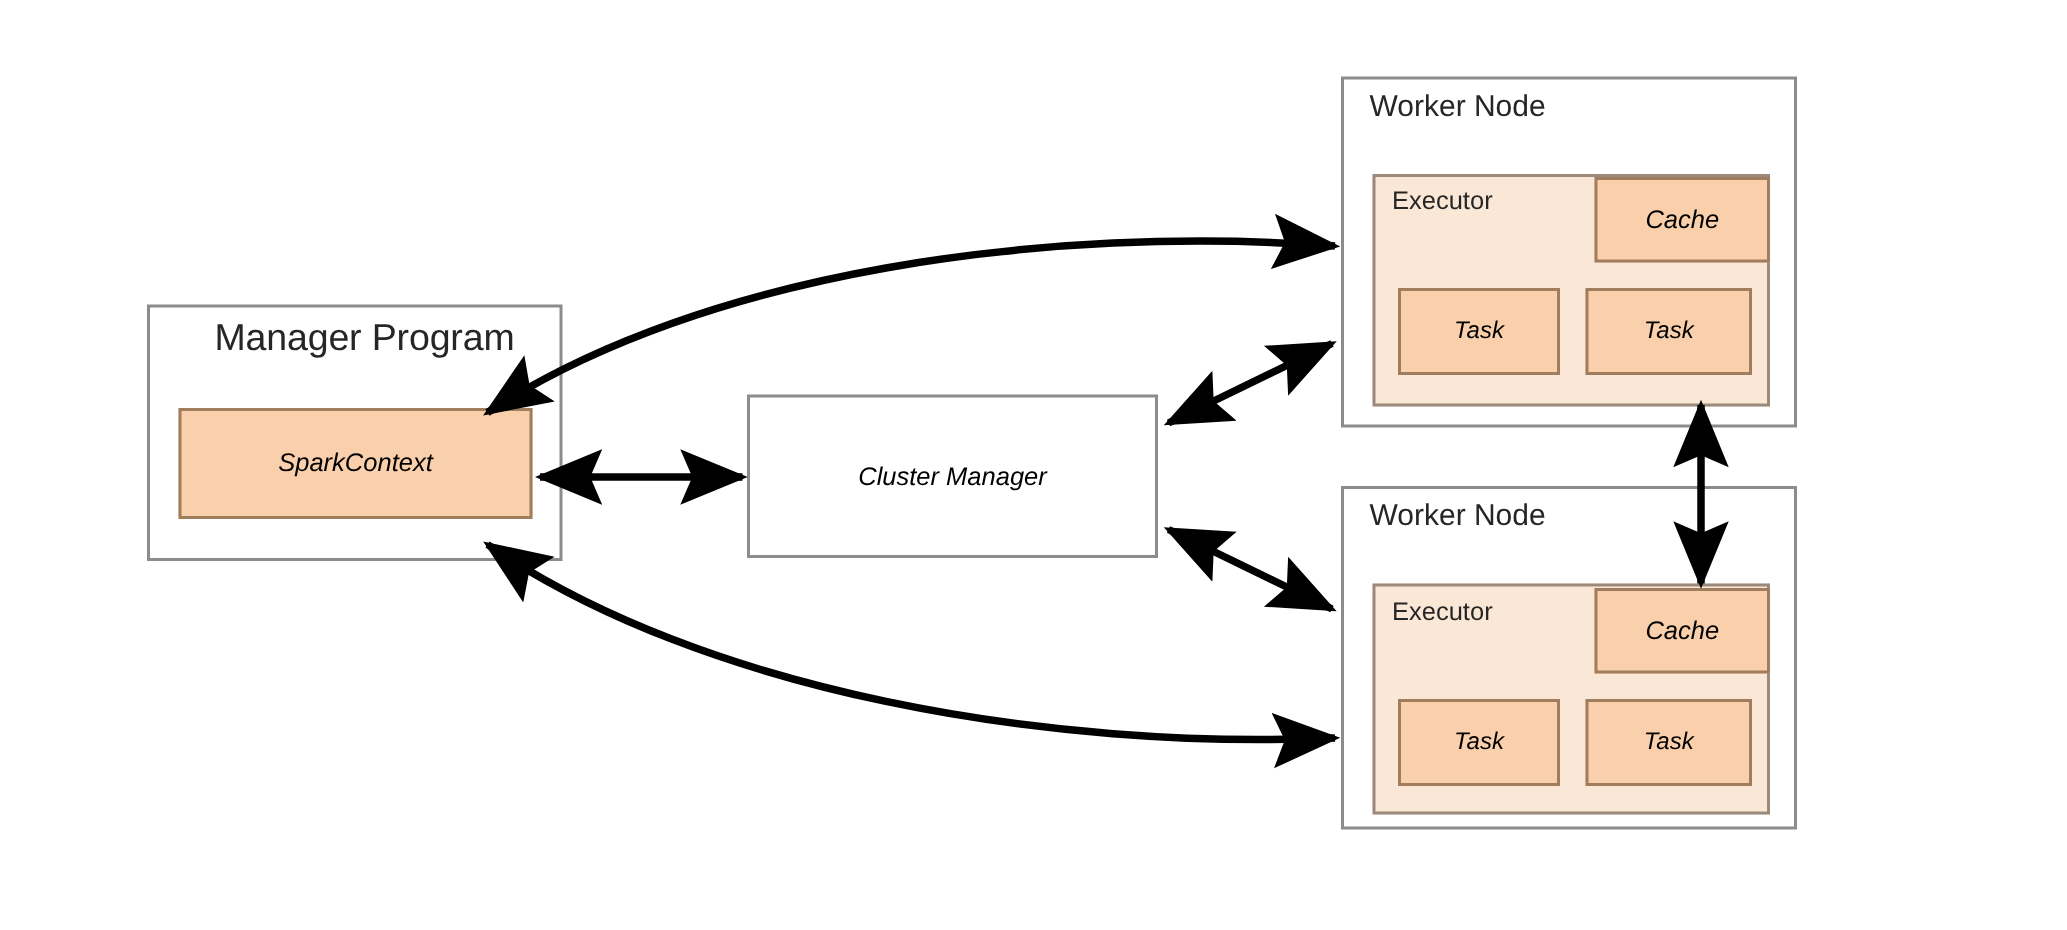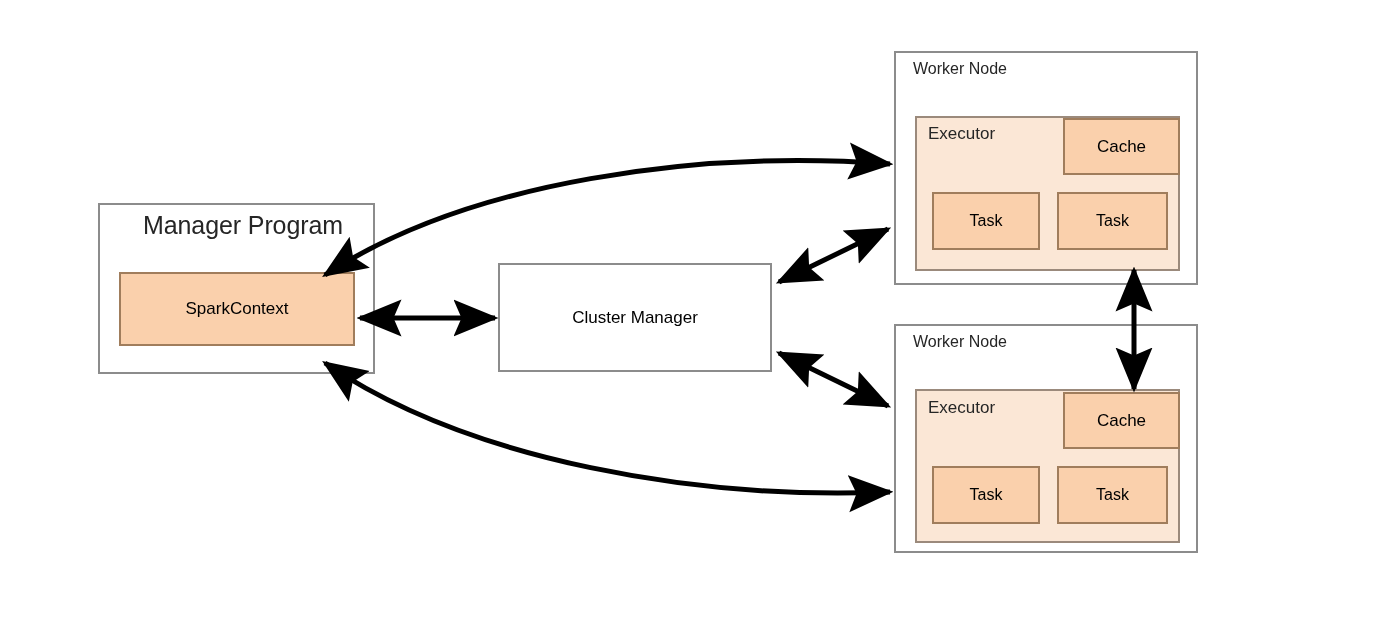--- a/index.html
+++ b/index.html
@@ -23,20 +23,21 @@
     top: 0;
     width: 1378px;
     height: 620px;
     pointer-events: none;
     z-index: 5;
   }
   .box {
     position: absolute;
     box-sizing: border-box;
     z-index: 2;
+    font-style: italic;
   }
   .outer-box {
     background: #ffffff;
     border: 2px solid #8c8c8c;
   }
   .fill-light {
     background: #fbe7d6;
     border: 2px solid #9b8a7c;
   }
   .fill-strong {
@@ -53,21 +54,21 @@
     font-size: 25px;
     letter-spacing: -0.1px;
   }
   .lbl-center {
     display: flex;
     align-items: center;
     justify-content: center;
     box-sizing: border-box;
   }
   .lbl-node {
-    font-size: 16px;
+    font-size: 20px;
   }
   .lbl-inner {
     font-size: 17px;
   }
   .lbl-task {
     font-size: 16px;
   }
 </style>
 </head>
 <body>

